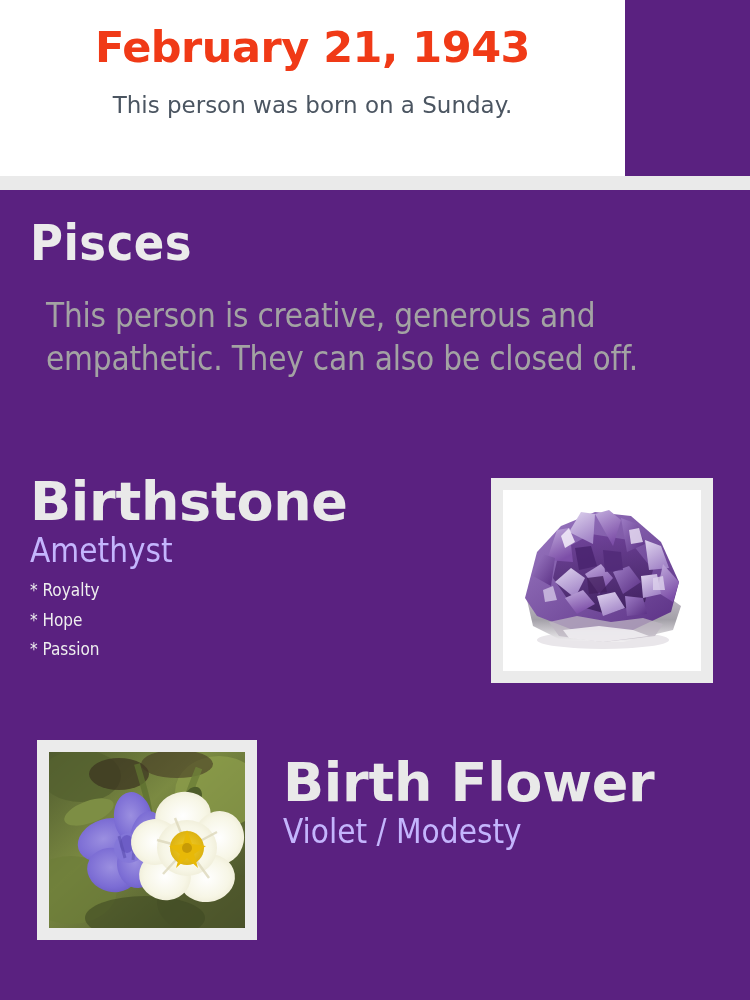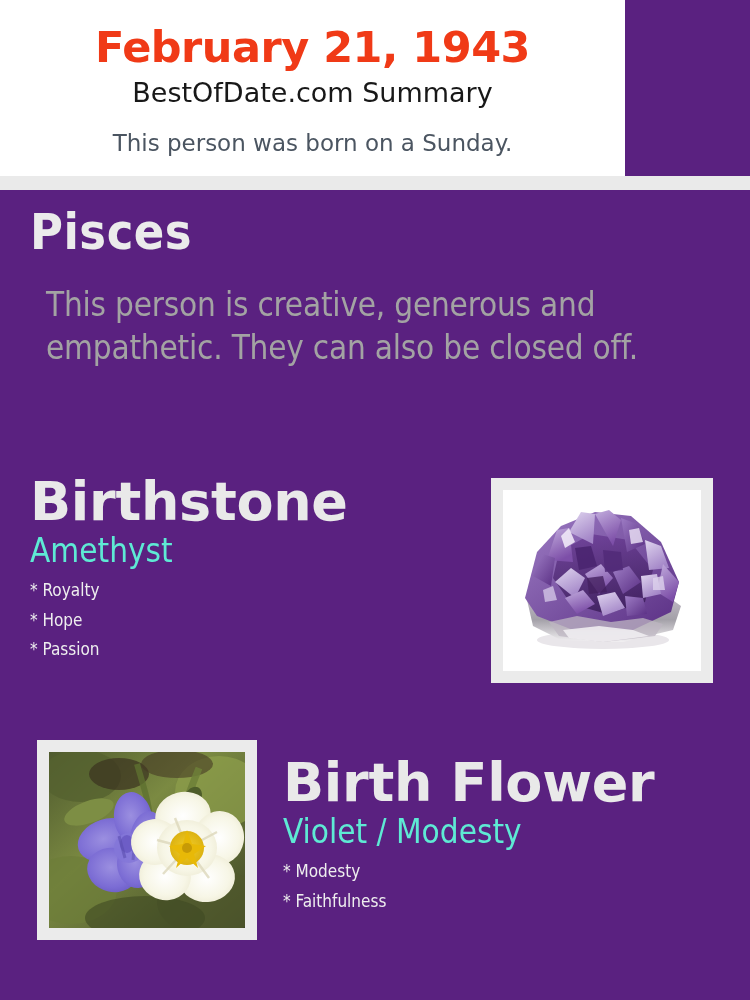--- a/index.html
+++ b/index.html
@@ -69,21 +69,21 @@
     top: 190px;
     width: 750px;
     height: 810px;
     background: #5a2180;
   }
 
   
   .zodiac {
     position: absolute;
     left: 30px;
-    top: 16px;
+    top: 27px;
     width: 690px;
   }
   .zodiac-title {
     margin: 0;
     font-family: "DejaVu Sans Condensed", "DejaVu Sans", "Liberation Sans", sans-serif;
     font-size: 50px;
     font-weight: bold;
     color: #ebebeb;
     line-height: 1.05;
     letter-spacing: 0.5px;
@@ -109,21 +109,21 @@
     color: #e9e9e9;
     line-height: 1.08;
     letter-spacing: -0.3px;
   }
   .section-name {
     margin: 0;
     padding-top: 2px;
     font-family: "DejaVu Sans Condensed", "DejaVu Sans", "Liberation Sans", sans-serif;
     font-size: 33px;
     font-weight: normal;
-    color: #5eead4;
+    color: #c4b5fd;
     line-height: 1.12;
   }
   .trait-list {
     list-style: none;
     margin: 0;
     padding: 6px 0 0 0;
   }
   .trait-list li {
     font-family: "DejaVu Sans Condensed", "DejaVu Sans", "Liberation Sans", sans-serif;
     font-size: 17px;
@@ -190,21 +190,20 @@
     left: 283px;
     top: 564px;
     width: 450px;
   }
 </style>
 </head>
 <body>
 
 <div class="header">
   <h1 class="header-date">February 21, 1943</h1>
-  <h2 class="header-sub">BestOfDate.com Summary</h2>
   <p class="header-note">This person was born on a Sunday.</p>
 </div>
 <div class="header-divider"></div>
 
 <div class="body-panel">
 
   <div class="zodiac">
     <h2 class="zodiac-title">Pisces</h2>
     <p class="zodiac-desc">This person is creative, generous and empathetic. They can also be closed off.</p>
   </div>
@@ -363,19 +362,15 @@
             <circle cx="138" cy="96" r="5" fill="#c79a06"></circle>
           </g>
         </svg>
       </div>
     </div>
   </div>
 
   <div class="birthflower-text">
     <h2 class="section-heading">Birth Flower</h2>
     <p class="section-name">Violet / Modesty</p>
-    <ul class="trait-list">
-      <li>* Modesty</li>
-      <li>* Faithfulness</li>
-    </ul>
   </div>
 
 </div>
 
 </body></html>

